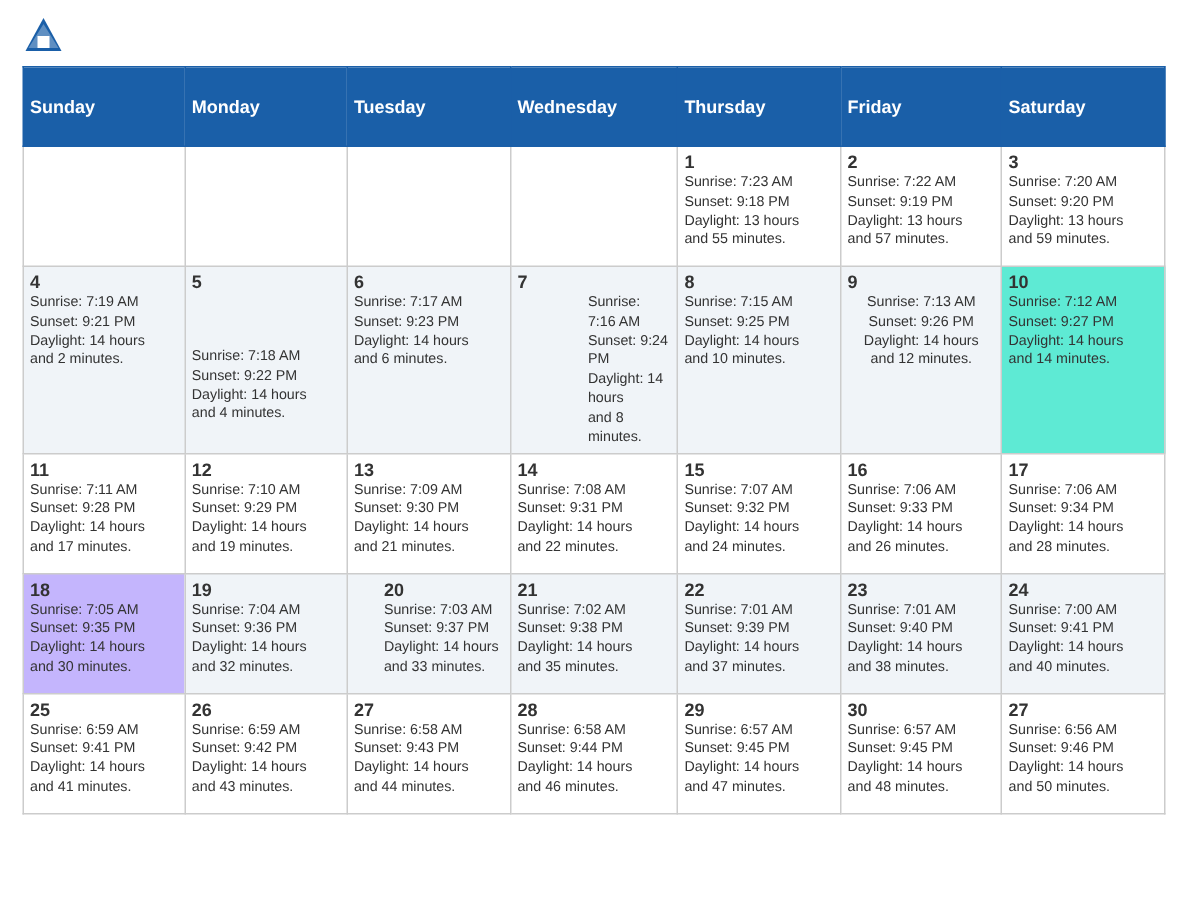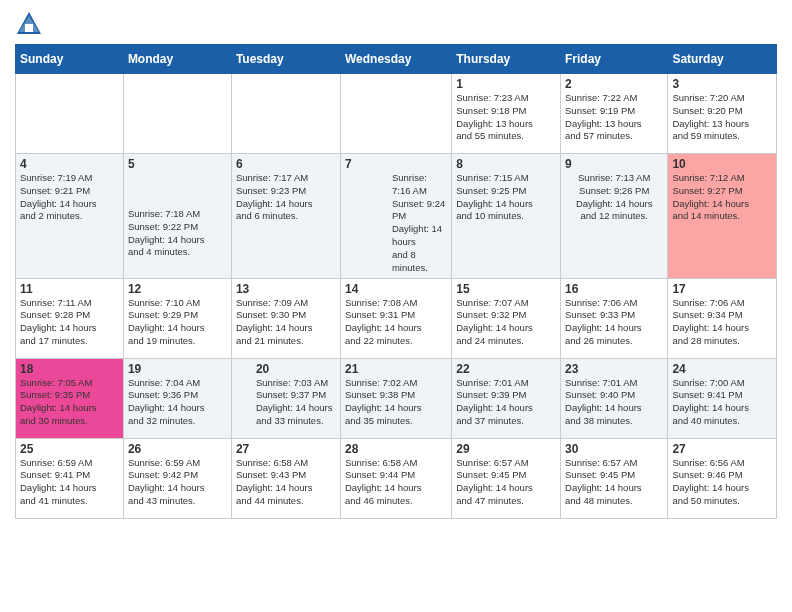--- a/index.html
+++ b/index.html
@@ -64,21 +64,21 @@
     .calendar {
       width: 100%;
       border-collapse: collapse;
       border: 1px solid #ccc;
     }
     .calendar th {
       background: #1a5fa8;
       color: #fff;
       font-size: 12px;
       font-weight: bold;
-      padding: 7px 4px;
+      padding: 19px 4px;
       text-align: left;
       border: 1px solid #1a5fa8;
     }
     .calendar td {
       border: 1px solid #ccc;
       vertical-align: top;
       padding: 3px 4px;
       width: 113px;
       height: 80px;
       background: #fff;
@@ -199,21 +199,21 @@
 Daylight: 14 hours
 and 10 minutes.</div>
           </td>
           <td style="background: rgb(240, 244, 248);">
             <div class="day-num">9</div>
             <div class="day-info" style="white-space: pre-line; text-align: center;">Sunrise: 7:13 AM
 Sunset: 9:26 PM
 Daylight: 14 hours
 and 12 minutes.</div>
           </td>
-          <td style="background: #fca5a5;">
+          <td style="background: #5eead4;">
             <div class="day-num">10</div>
             <div class="day-info" style="white-space: pre-line;">Sunrise: 7:12 AM
 Sunset: 9:27 PM
 Daylight: 14 hours
 and 14 minutes.</div>
           </td>
         </tr>
         <tr>
           <td>
             <div class="day-num">11</div>
@@ -259,21 +259,21 @@
           </td>
           <td>
             <div class="day-num">17</div>
             <div class="day-info" style="white-space: pre-line;">Sunrise: 7:06 AM
 Sunset: 9:34 PM
 Daylight: 14 hours
 and 28 minutes.</div>
           </td>
         </tr>
         <tr>
-          <td style="background: #ec4899;">
+          <td style="background: #c4b5fd;">
             <div class="day-num">18</div>
             <div class="day-info" style="white-space: pre-line;">Sunrise: 7:05 AM
 Sunset: 9:35 PM
 Daylight: 14 hours
 and 30 minutes.</div>
           </td>
           <td style="background: rgb(240, 244, 248);">
             <div class="day-num">19</div>
             <div class="day-info" style="white-space: pre-line;">Sunrise: 7:04 AM
 Sunset: 9:36 PM

